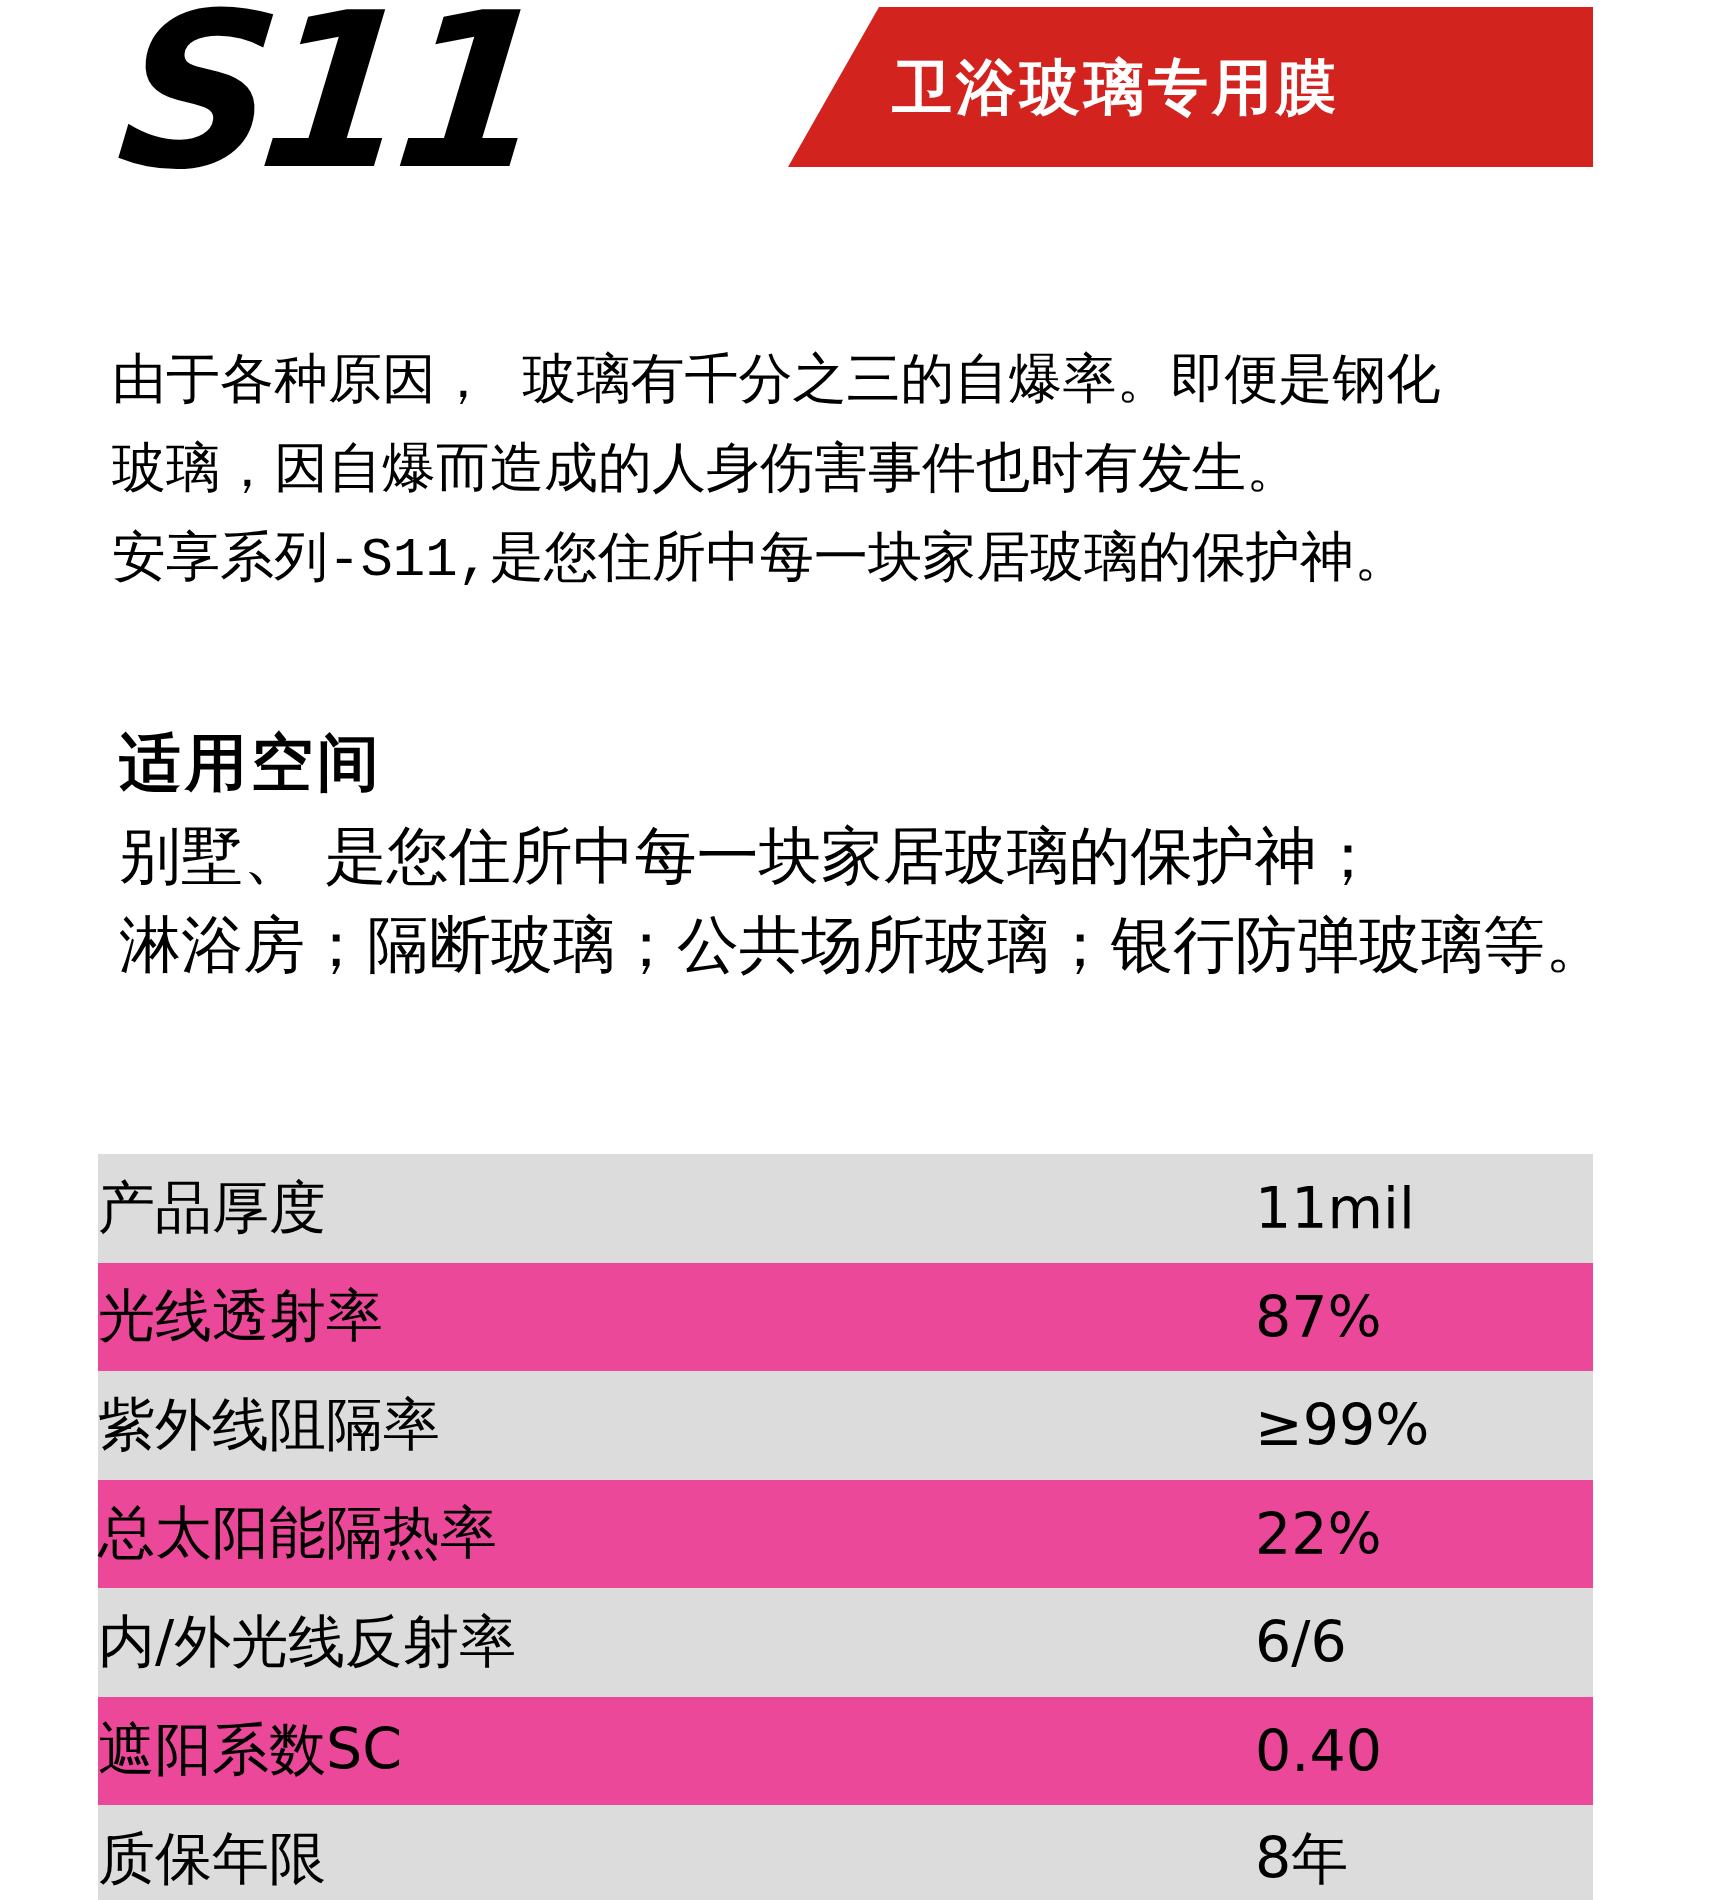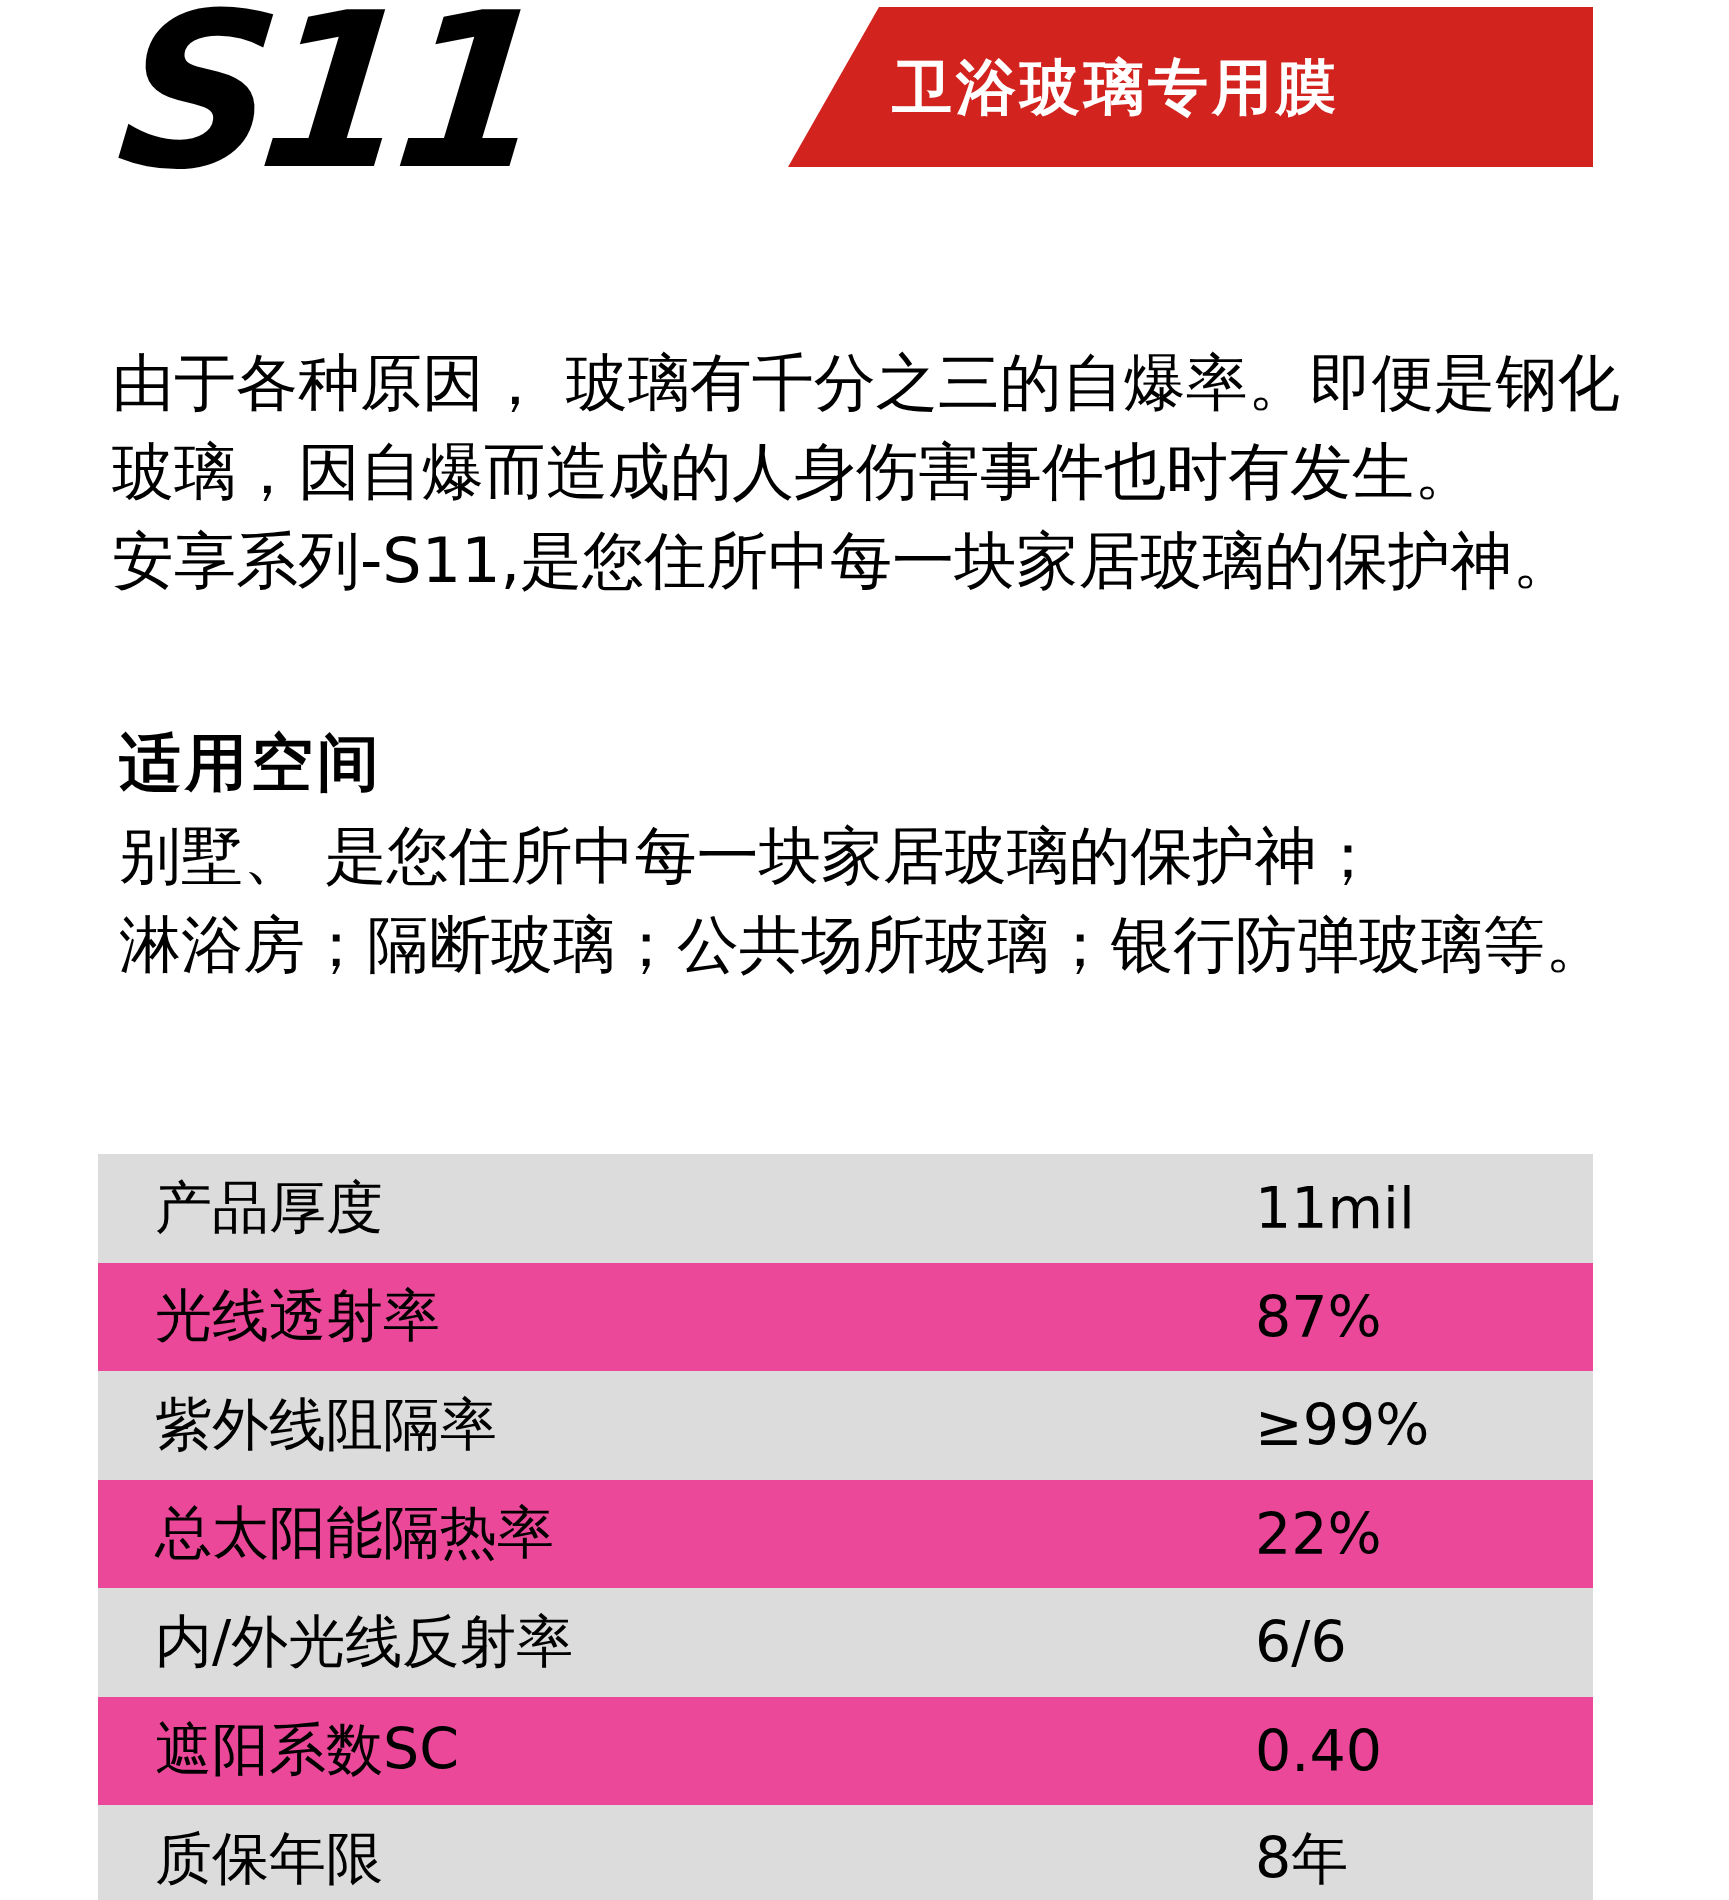--- a/index.html
+++ b/index.html
@@ -50,23 +50,24 @@
     padding-left: 104px;
     letter-spacing: 4px;
     white-space: nowrap;
   }
 
   
   .intro {
     position: absolute;
     left: 112px;
     top: 338px;
-    font-size: 62px;
+    font-size: 54px;
     line-height: 89px;
     white-space: nowrap;
+    font-family: Liberation Mono, monospace;
   }
 
   
   .usage {
     position: absolute;
     left: 112px;
     top: 718px;
     font-size: 62px;
     line-height: 89px;
     white-space: nowrap;
@@ -90,21 +91,20 @@
     height: 108.5px;
     display: flex;
     align-items: center;
     font-size: 57px;
     background: #ec4899;
   }
   .spec-row:nth-child(odd) {
     background: #dcdcdc;
   }
   .spec-label {
-    padding-left: 57px;
     white-space: nowrap;
   }
   .spec-value {
     position: absolute;
     left: 1157px;
     white-space: nowrap;
   }
 </style>
 </head>
 <body>

